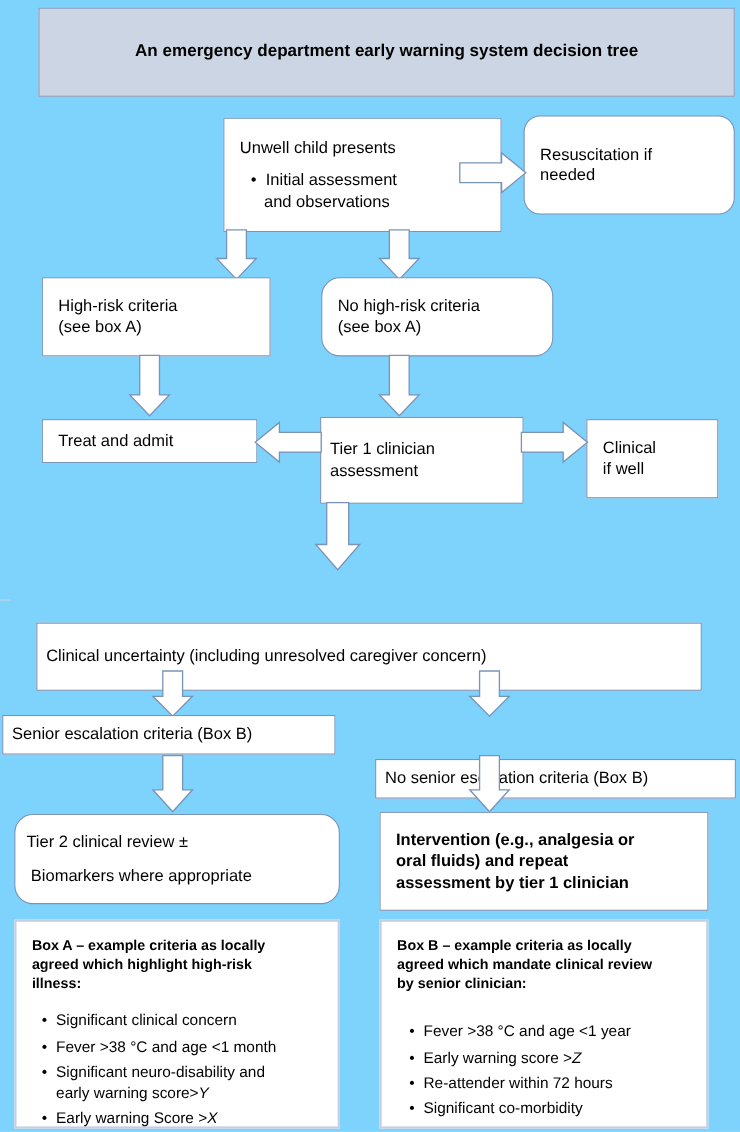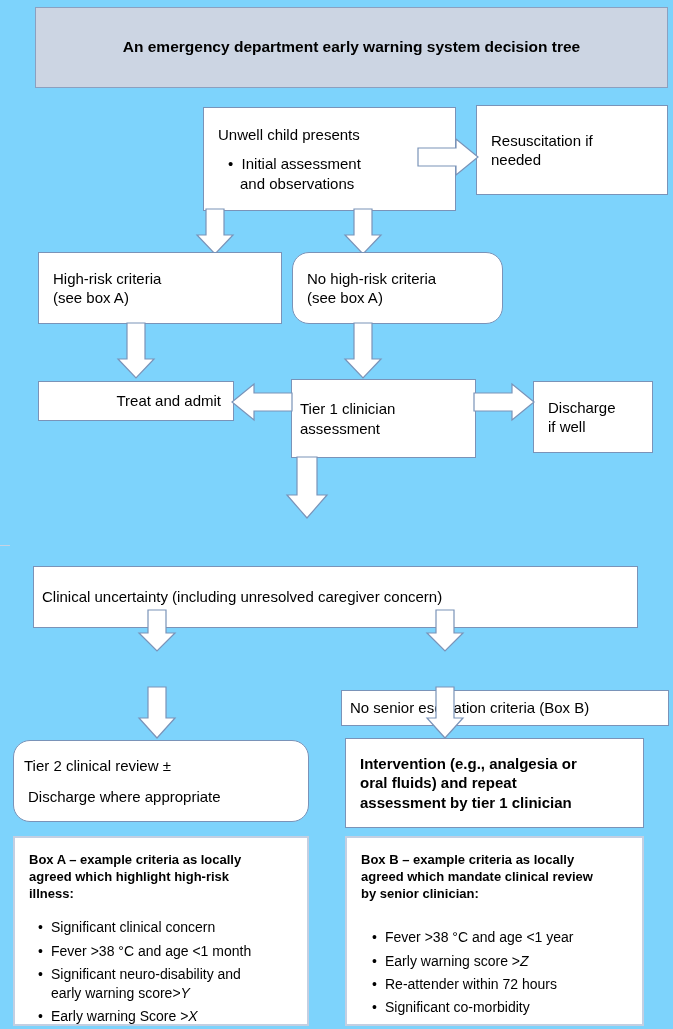--- a/index.html
+++ b/index.html
@@ -108,21 +108,21 @@
     <span>An emergency department early warning system
 decision tree</span>
   </div>
 
   <div class="node lead" style="left:167px; top:107px; width:253px; height:104px;margin-left:36px;">
     <div class="txt">Unwell child presents</div>
     <div class="txt"><span class="bullet-line">Initial assessment
 and observations</span></div>
   </div>
 
-  <div class="node lead" style="left:476px; top:105px; width:192px; height:90px;">
+  <div class="node lead" style="left:476px; top:105px; width:192px; height:90px;border-radius:15px;">
     <div class="txt">Resuscitation if
 needed</div>
   </div>
 
   <div class="arrow" style="left:418px; top:137px;">
     <svg width="62" height="40" viewBox="0 0 62 40">
       <polygon points="0,11 38,11 38,2 60,20 38,38 38,29 0,29" fill="#ffffff" stroke="#7a93b8" stroke-width="1.2"></polygon>
     </svg>
   </div>
 
@@ -131,21 +131,21 @@
       <polygon points="11,0 29,0 29,26 38,26 20,45 2,26 11,26" fill="#ffffff" stroke="#7a93b8" stroke-width="1.2"></polygon>
     </svg>
   </div>
 
   <div class="arrow" style="left:343px; top:209px;">
     <svg width="40" height="46" viewBox="0 0 40 46">
       <polygon points="11,0 29,0 29,26 38,26 20,45 2,26 11,26" fill="#ffffff" stroke="#7a93b8" stroke-width="1.2"></polygon>
     </svg>
   </div>
 
-  <div class="node lead" style="left:38px; top:252px; width:244px; height:72px;justify-content:center;">
+  <div class="node lead" style="left:38px; top:252px; width:208px; height:72px;justify-content:center;">
     <div class="txt">High-risk criteria
 (see box A)</div>
   </div>
 
   <div class="node lead" style="left:292px; top:252px; width:211px; height:72px;border-radius:17px;">
     <div class="txt">No high-risk criteria
 (see box A)</div>
   </div>
 
   <div class="arrow" style="left:116px; top:323px;">
@@ -153,31 +153,31 @@
       <polygon points="11,0 29,0 29,36 38,36 20,55 2,36 11,36" fill="#ffffff" stroke="#7a93b8" stroke-width="1.2"></polygon>
     </svg>
   </div>
 
   <div class="arrow" style="left:343px; top:323px;">
     <svg width="40" height="56" viewBox="0 0 40 56">
       <polygon points="11,0 29,0 29,36 38,36 20,55 2,36 11,36" fill="#ffffff" stroke="#7a93b8" stroke-width="1.2"></polygon>
     </svg>
   </div>
 
-  <div class="node lead" style="left:38px; top:381px; width:196px; height:40px;align-items:flex-end;">
+  <div class="node lead" style="left:38px; top:381px; width:196px; height:40px;">
     <div class="txt">Treat and admit</div>
   </div>
 
   <div class="node center" style="left:291px; top:379px; width:185px; height:79px;">
     <div class="txt">Tier 1 clinician
 assessment</div>
   </div>
 
   <div class="node lead" style="left:533px; top:381px; width:120px; height:72px;">
-    <div class="txt">Discharge
+    <div class="txt">Clinical
 if well</div>
   </div>
 
   <div class="arrow" style="left:231px; top:382px;">
     <svg width="62" height="40" viewBox="0 0 62 40">
       <polygon points="61,11 23,11 23,2 1,20 23,38 23,29 61,29" fill="#ffffff" stroke="#7a93b8" stroke-width="1.2"></polygon>
     </svg>
   </div>
 
   <div class="arrow" style="left:474px; top:382px;">
@@ -203,40 +203,43 @@
       <polygon points="11,0 29,0 29,23 38,23 20,41 2,23 11,23" fill="#ffffff" stroke="#7a93b8" stroke-width="1.2"></polygon>
     </svg>
   </div>
 
   <div class="arrow" style="left:425px; top:610px;">
     <svg width="40" height="42" viewBox="0 0 40 42">
       <polygon points="11,0 29,0 29,23 38,23 20,41 2,23 11,23" fill="#ffffff" stroke="#7a93b8" stroke-width="1.2"></polygon>
     </svg>
   </div>
 
+  <div class="node center" style="left:2px; top:650px; width:303px; height:36px;">
+    <div class="txt">Senior escalation criteria (Box B)</div>
+  </div>
 
   <div class="node center" style="left:341px; top:650px; width:328px; height:36px;margin-top:40px;">
     <div class="txt">No senior escalation criteria (Box B)</div>
   </div>
 
   <div class="arrow" style="left:137px; top:687px;">
     <svg width="40" height="52" viewBox="0 0 40 52">
       <polygon points="11,0 29,0 29,31 38,31 20,51 2,31 11,31" fill="#ffffff" stroke="#7a93b8" stroke-width="1.2"></polygon>
     </svg>
   </div>
 
   <div class="arrow" style="left:425px; top:687px;">
     <svg width="40" height="52" viewBox="0 0 40 52">
       <polygon points="11,0 29,0 29,31 38,31 20,51 2,31 11,31" fill="#ffffff" stroke="#7a93b8" stroke-width="1.2"></polygon>
     </svg>
   </div>
 
   <div class="node lead" style="left:13px; top:740px; width:296px; height:82px;border-radius:17px;">
     <div class="txt" style="margin-bottom:12px; padding-left:10px;">Tier 2 clinical review ±</div>
-    <div class="txt">Discharge where appropriate</div>
+    <div class="txt">Biomarkers where appropriate</div>
   </div>
 
   <div class="node lead" style="left:345px; top:738px; width:299px; height:90px;font-weight:bold;">
     <div class="txt">Intervention (e.g., analgesia or
 oral fluids) and repeat
 assessment by tier 1 clinician</div>
   </div>
 
   <div class="infobox a" style="left:13px; top:836px; width:296px; height:190px;">
     <div class="head">Box A – example criteria as locally

